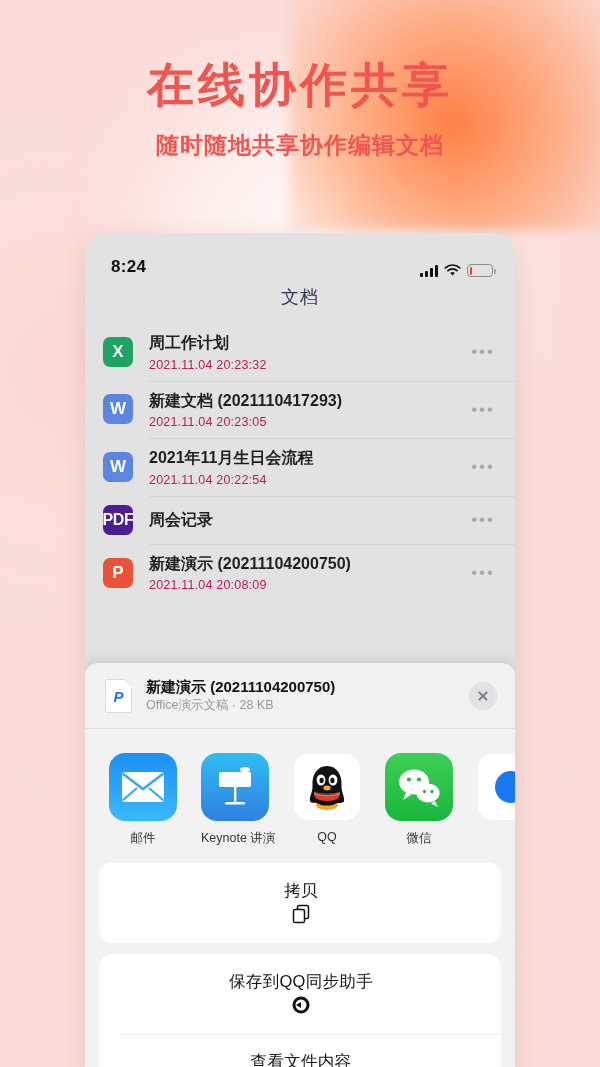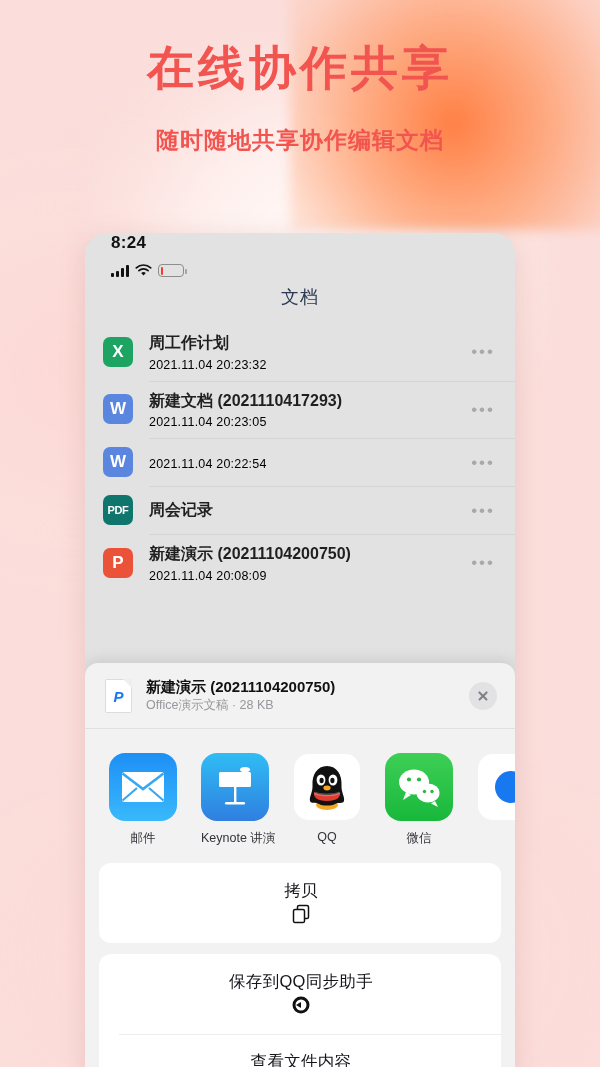--- a/index.html
+++ b/index.html
@@ -62,33 +62,33 @@
     background: radial-gradient(ellipse at 50% 40%,
                  rgba(253,224,221,0.95) 0%,
                  rgba(252,219,216,0.6) 50%,
                  rgba(255,255,255,0) 80%);
     filter: blur(14px);
   }
 
   
   .headline-wrap {
     position: absolute;
-    top: 41px; left: 0; right: 0;
+    top: 58px; left: 0; right: 0;
     text-align: center;
     z-index: 5;
   }
   .headline {
     font-size: 47px;
     font-weight: bold;
     color: #f2544f;
     letter-spacing: 4px;
     line-height: 1.15;
   }
   .subheadline {
-    margin-top: 30px;
+    margin-top: 18px;
     font-size: 23px;
     font-weight: bold;
     color: #f2544f;
     letter-spacing: 1px;
   }
 
   
   .phone {
     position: absolute;
     left: 85px; top: 233px;
@@ -97,24 +97,23 @@
     border-radius: 22px 22px 0 0;
     overflow: hidden;
     box-shadow: 0 6px 26px rgba(170,110,105,0.22);
     z-index: 6;
   }
 
   
   .statusbar {
     height: 44px;
     display: flex;
-    align-items: flex-start;
+    align-items: flex-end;
     justify-content: space-between;
     padding: 0 22px 0 26px;
-    flex-direction: column;
   }
   .status-time {
     font-size: 17px;
     font-weight: bold;
     color: #111;
     letter-spacing: 0.3px;
   }
   .status-right {
     display: flex;
     align-items: center;
@@ -176,36 +175,36 @@
     flex: 0 0 30px;
     display: flex;
     align-items: center;
     justify-content: center;
     color: #fff;
     font-weight: bold;
     margin-right: 16px;
   }
   .file-icon.xls { background: #1da462; font-size: 17px; }
   .file-icon.doc { background: #5a86e0; font-size: 17px; }
-  .file-icon.pdf { background: #0f766e; font-size: 11px; letter-spacing: -0.3px; }
+  .file-icon.pdf { background: #4c1d95; font-size: 16px; letter-spacing: -0.3px; }
   .file-icon.ppt { background: #ea5337; font-size: 17px; }
 
   .file-meta { flex: 1; min-width: 0; }
   .file-name {
     font-size: 16px;
     font-weight: bold;
     color: #1f1f1f;
     white-space: nowrap;
     overflow: hidden;
     text-overflow: ellipsis;
     line-height: 1.35;
   }
   .file-date {
     font-size: 12.5px;
-    color: #000000;
+    color: #be185d;
     margin-top: 4px;
     letter-spacing: 0.2px;
   }
   .more-dots {
     flex: 0 0 auto;
     color: #a8a8ad;
     font-size: 17px;
     letter-spacing: 2px;
     padding-left: 10px;
     line-height: 1;
@@ -409,20 +408,21 @@
         <div class="file-meta">
           <div class="file-name">新建文档 (2021110417293)</div>
           <div class="file-date">2021.11.04 20:23:05</div>
         </div>
         <div class="more-dots">•••</div>
       </div>
 
       <div class="file-row">
         <div class="file-icon doc">W</div>
         <div class="file-meta">
+          <div class="file-name">2021年11月生日会流程</div>
           <div class="file-date">2021.11.04 20:22:54</div>
         </div>
         <div class="more-dots">•••</div>
       </div>
 
       <div class="file-row">
         <div class="file-icon pdf">PDF</div>
         <div class="file-meta">
           <div class="file-name">周会记录</div>
         </div>

